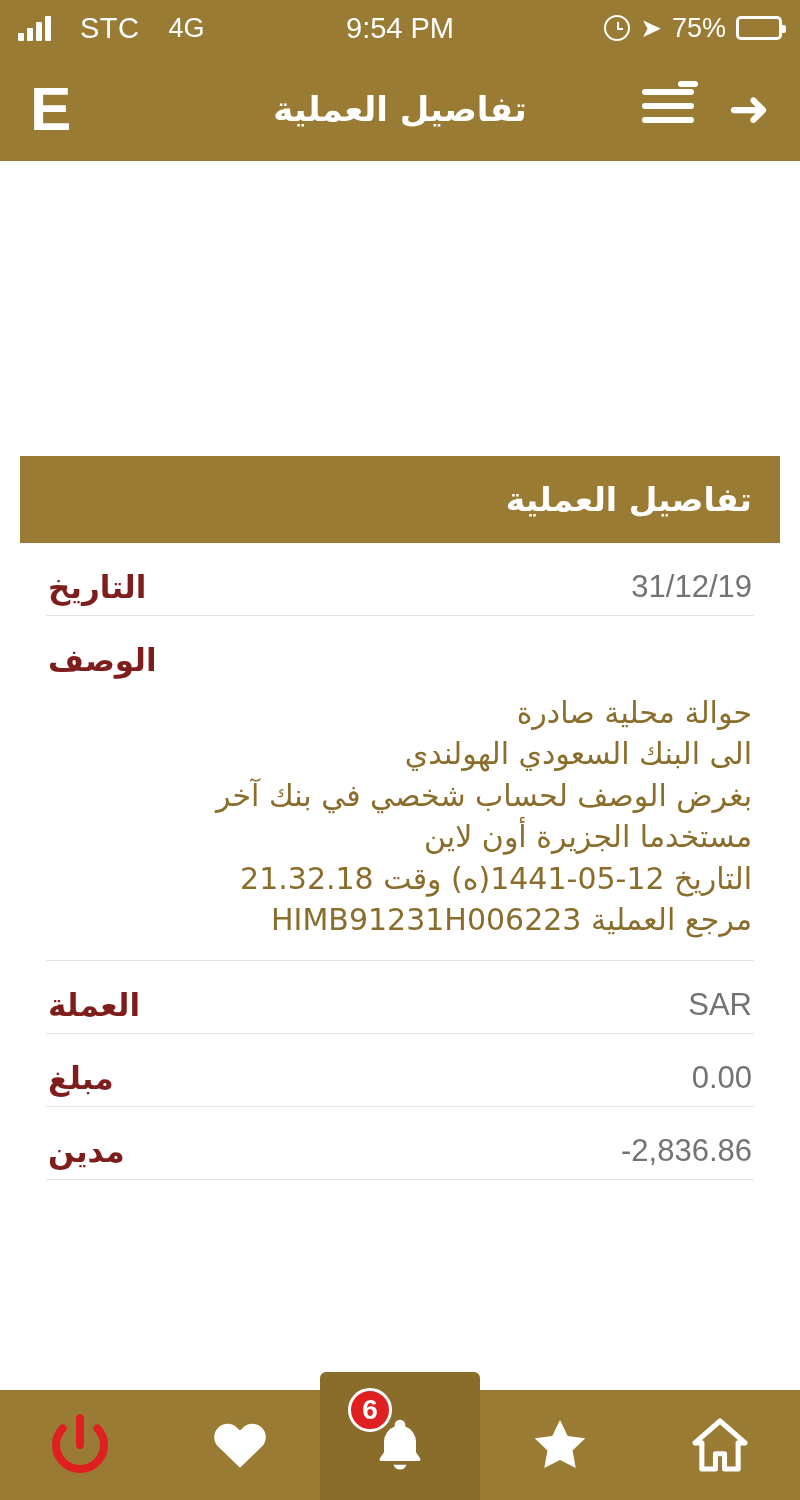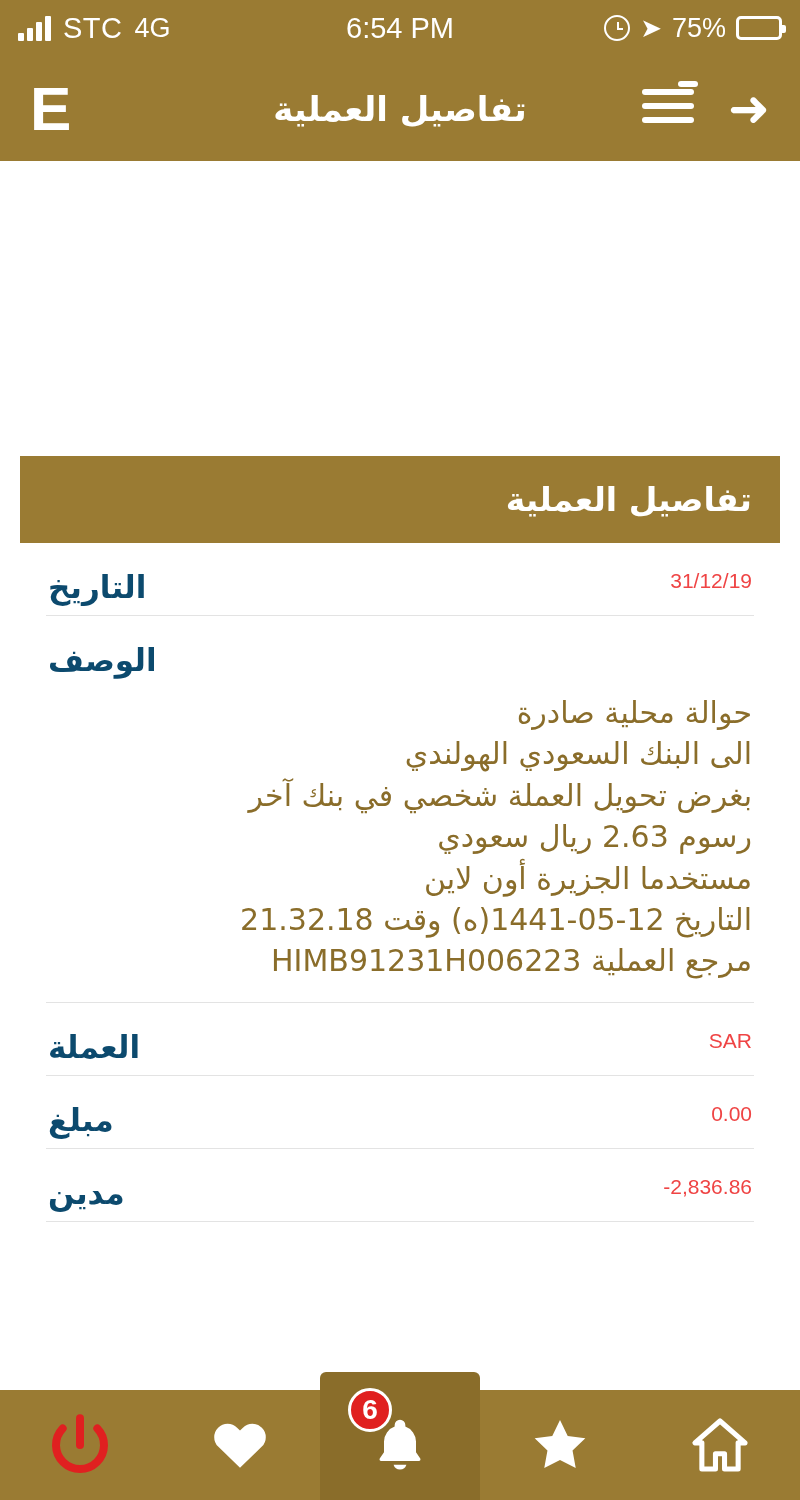--- a/index.html
+++ b/index.html
@@ -21,21 +21,21 @@
     height:56px;
     background:#9a7b33;
     color:#ffffff;
     display:flex; align-items:center;
     padding:0 18px;
     direction:ltr;
     font-size:27px;
     font-family:"Liberation Sans", sans-serif;
     flex:0 0 auto;
   }
-  .status-left { display:flex; align-items:center; gap:12px; }
+  .status-left { display:flex; align-items:center; gap:29px; }
   .signal-bars { display:flex; align-items:flex-end; gap:3px; height:26px; }
   .signal-bars i { display:block; width:6px; background:#ffffff; border-radius:1px; }
   .signal-bars i:nth-child(1){ height:8px; }
   .signal-bars i:nth-child(2){ height:13px; }
   .signal-bars i:nth-child(3){ height:19px; }
   .signal-bars i:nth-child(4){ height:25px; }
   .carrier { font-size:29px; letter-spacing:0.5px; }
   .nettype { font-size:27px; }
   .status-center {
     position:absolute; left:0; right:0; text-align:center;
@@ -114,25 +114,25 @@
     padding:24px 28px;
     font-size:33px; font-weight:bold;
     text-align:right;
   }
   .row {
     display:flex; align-items:flex-start; justify-content:space-between;
     padding:26px 28px 10px 28px;
     border-bottom:none;
   }
   .row .label {
-    color:#0c4a6e; font-size:31px; font-weight:bold; white-space:nowrap;
+    color:#7f1d1d; font-size:31px; font-weight:bold; white-space:nowrap;
     padding-right:4px;
   }
   .row .value {
-    color:#ef4444; font-size:21px; direction:ltr; text-align:left;
+    color:#737373; font-size:31px; direction:ltr; text-align:left;
     font-family:"Liberation Sans", sans-serif;
   }
   .sep { height:1px; background:#e3e3e3; margin:0 26px; }
   .desc-block {
     padding:6px 28px 20px 28px;
   }
   .desc-block .line {
     color:#8a6d2a; font-size:30px; line-height:1.38; white-space:nowrap;
   }
   .desc-value-wrap { padding-top:4px; }
@@ -174,21 +174,21 @@
     <div class="status-left">
       <span class="signal-bars">
         <i></i>
           <i></i>
           <i></i>
           <i></i>
       </span>
       <span class="carrier">STC</span>
       <span class="nettype">4G</span>
     </div>
-    <div class="status-center">6:54 PM</div>
+    <div class="status-center">9:54 PM</div>
     <div class="status-right">
       <span class="alarm-icon"></span>
       <span class="loc-icon">➤</span>
       <span class="batt-pct">75%</span>
       <span class="battery">
         <span class="fill" style="width:19%"></span>
       </span>
     </div>
   </div>
 
@@ -217,22 +217,21 @@
       </div>
       <div class="sep"></div>
 
       <div class="row">
         <div class="value"></div>
         <div class="label">الوصف</div>
       </div>
       <div class="desc-block desc-value-wrap">
         <div class="line">حوالة محلية صادرة</div>
         <div class="line">الى البنك السعودي الهولندي</div>
-        <div class="line">بغرض تحويل العملة شخصي في بنك آخر</div>
-        <div class="line">رسوم 2.63 ريال سعودي</div>
+        <div class="line">بغرض الوصف لحساب شخصي في بنك آخر</div>
         <div class="line">مستخدما الجزيرة أون لاين</div>
         <div class="line">التاريخ 12-05-1441(ه) وقت 21.32.18</div>
         <div class="line">مرجع العملية HIMB91231H006223</div>
       </div>
       <div class="sep"></div>
 
       <div class="row">
         <div class="value">SAR</div>
         <div class="label">العملة</div>
       </div>

